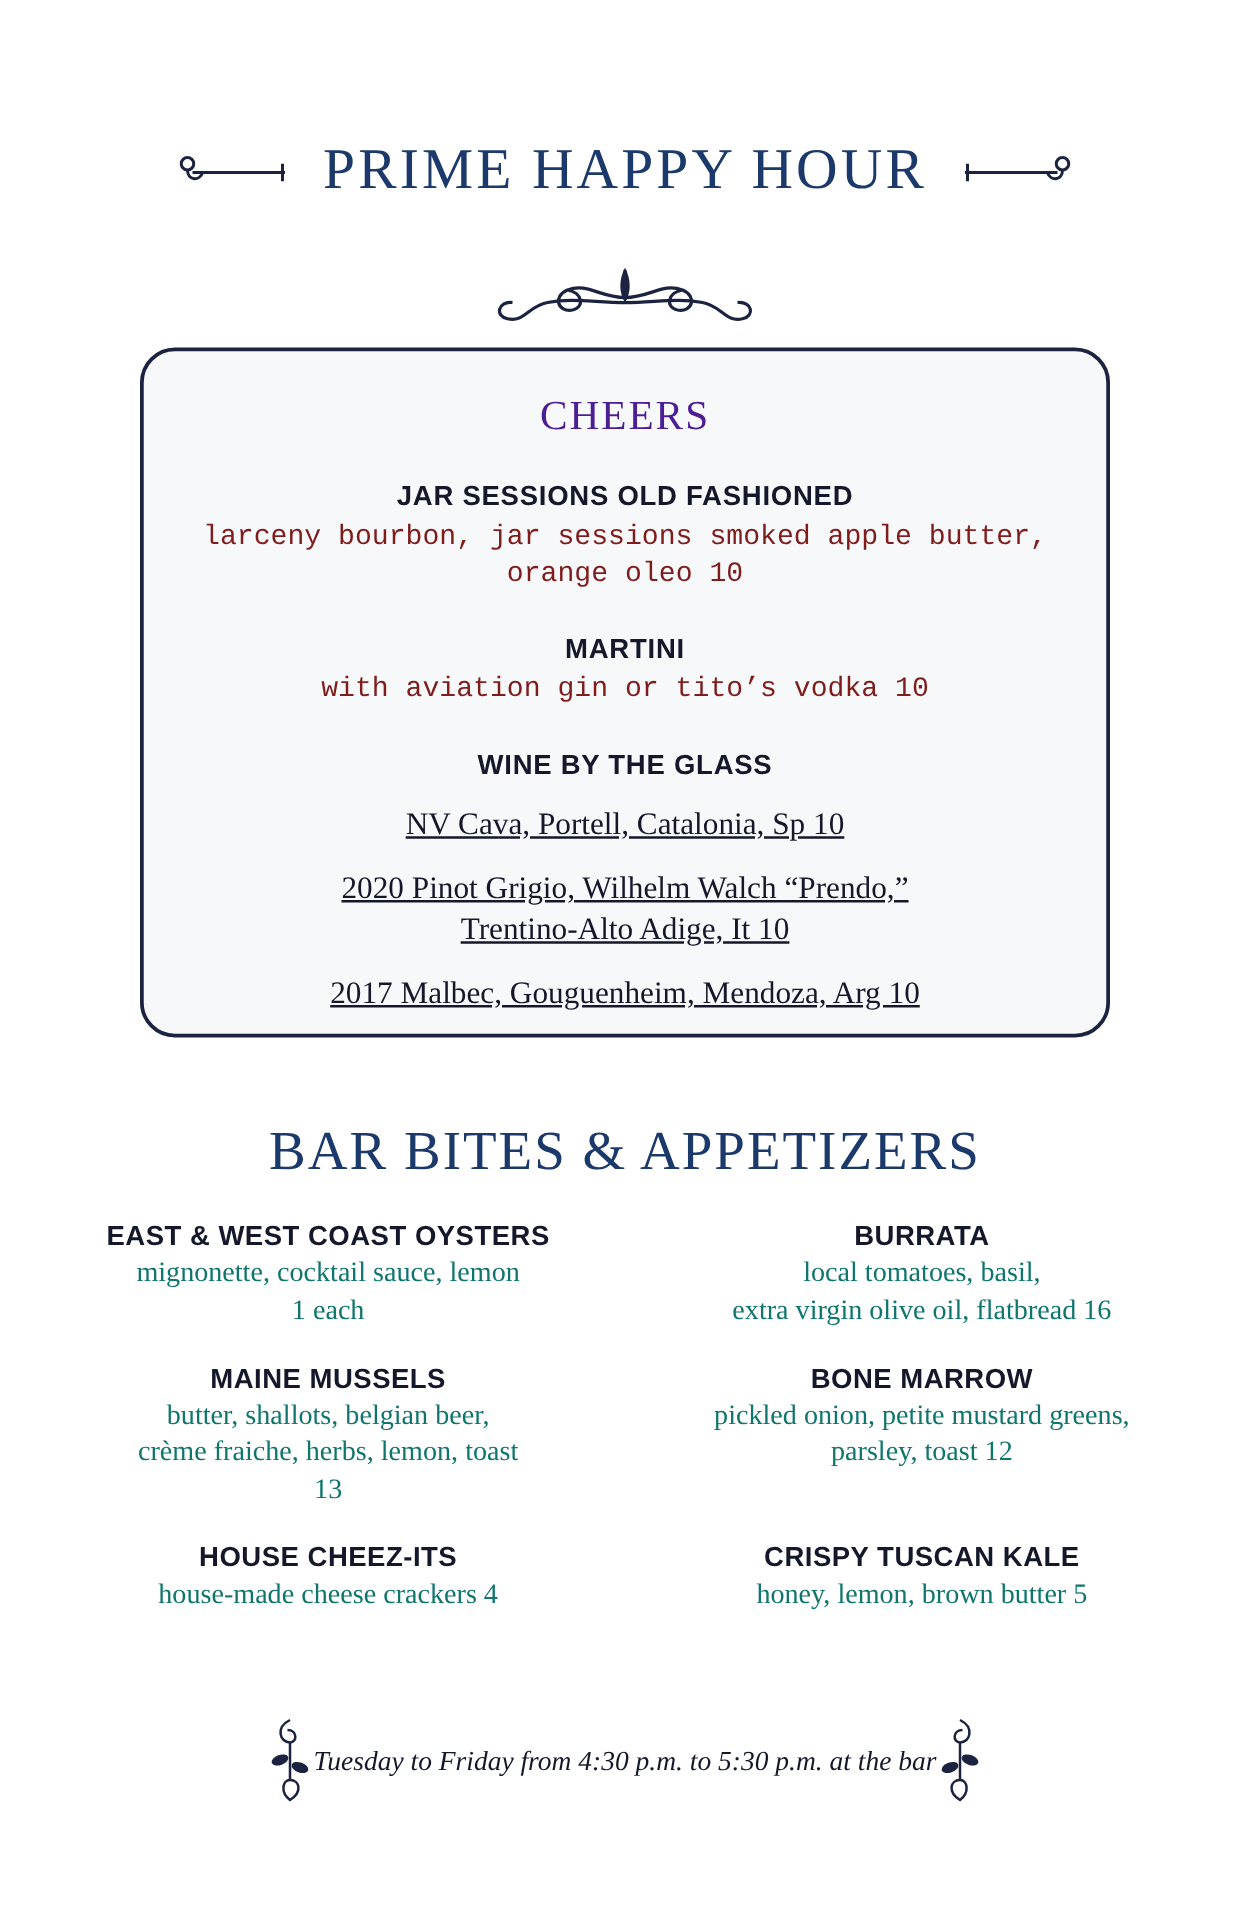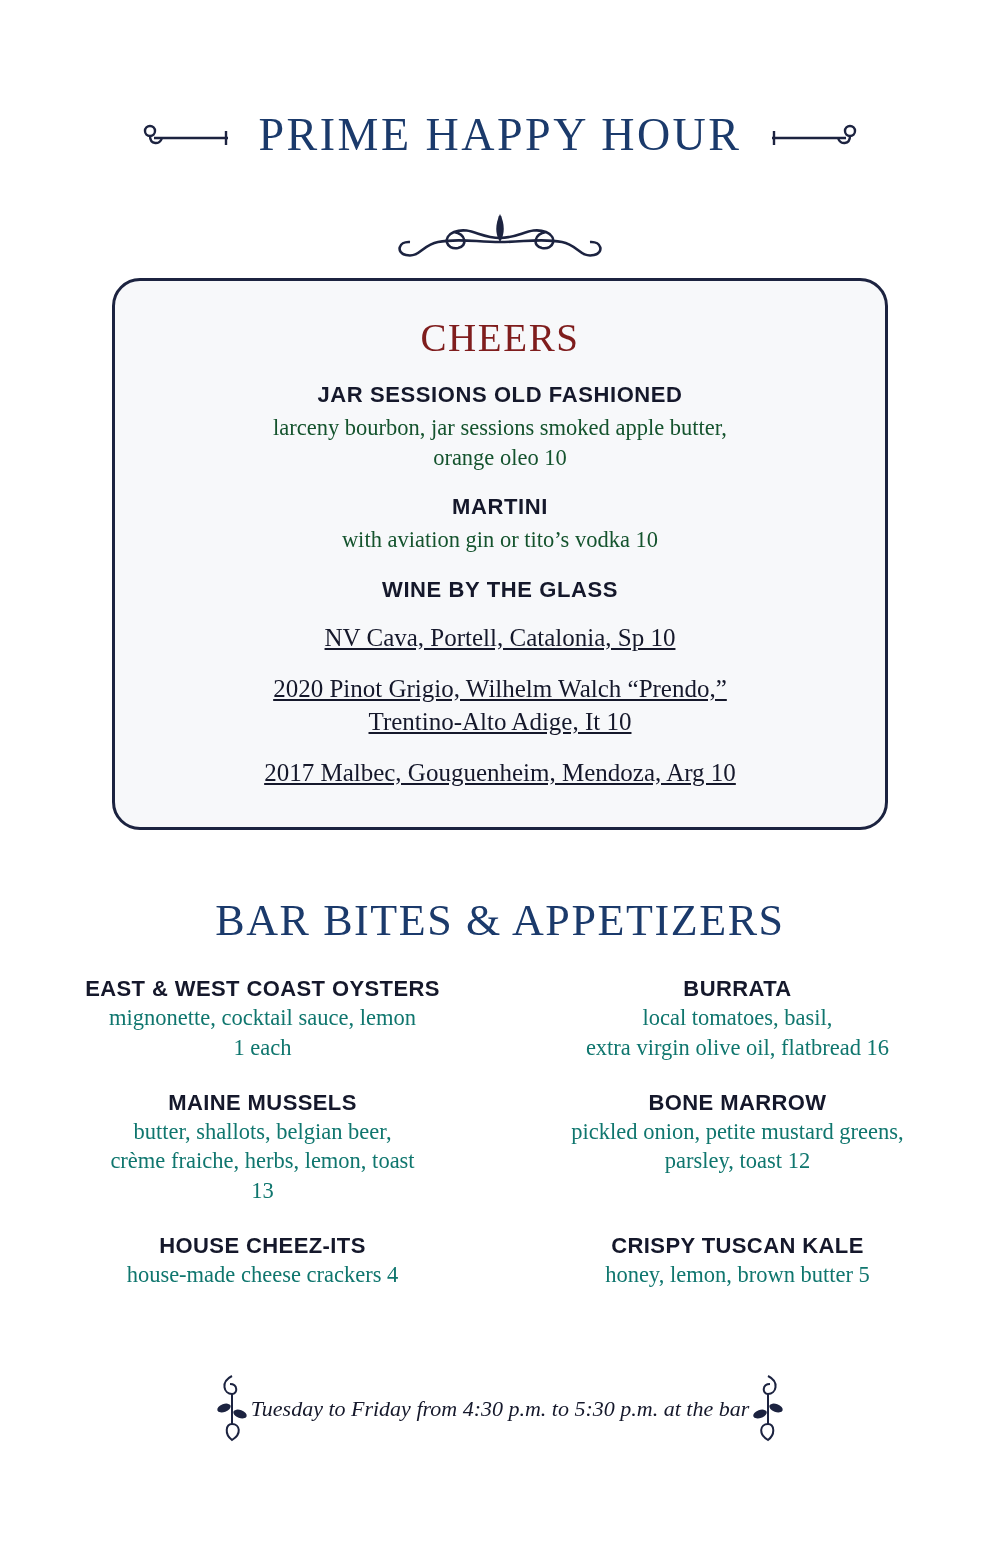--- a/index.html
+++ b/index.html
@@ -57,40 +57,40 @@
     width: 776px;
     height: 552px;
     box-sizing: border-box;
     border: 3px solid #1c2340;
     border-radius: 28px;
     background: #f7f8fa;
     padding-top: 34px;
     text-align: center;
   }
   .section-title {
-    color: #7f1d1d;
-    font-size: 39px;
+    color: #4c1d95;
+    font-size: 33px;
     letter-spacing: 1.6px;
     font-family: "Liberation Serif", serif;
   }
   .item {
-    margin-top: 22px;
+    margin-top: 32px;
   }
   .item-name {
     font-family: "Liberation Sans", sans-serif;
     font-weight: bold;
     font-size: 22px;
     letter-spacing: 0.6px;
     color: #15182b;
   }
   .item-desc {
-    font-family: Liberation Serif, serif;
+    font-family: Liberation Mono, monospace;
     font-size: 22.5px;
     line-height: 1.32;
-    color: #14532d;
+    color: #7f1d1d;
     margin-top: 5px;
   }
   .wine-line {
     font-family: "Liberation Serif", serif;
     font-size: 25px;
     line-height: 1.32;
     color: #15182b;
     margin-top: 18px;
     text-decoration: underline;
   }

